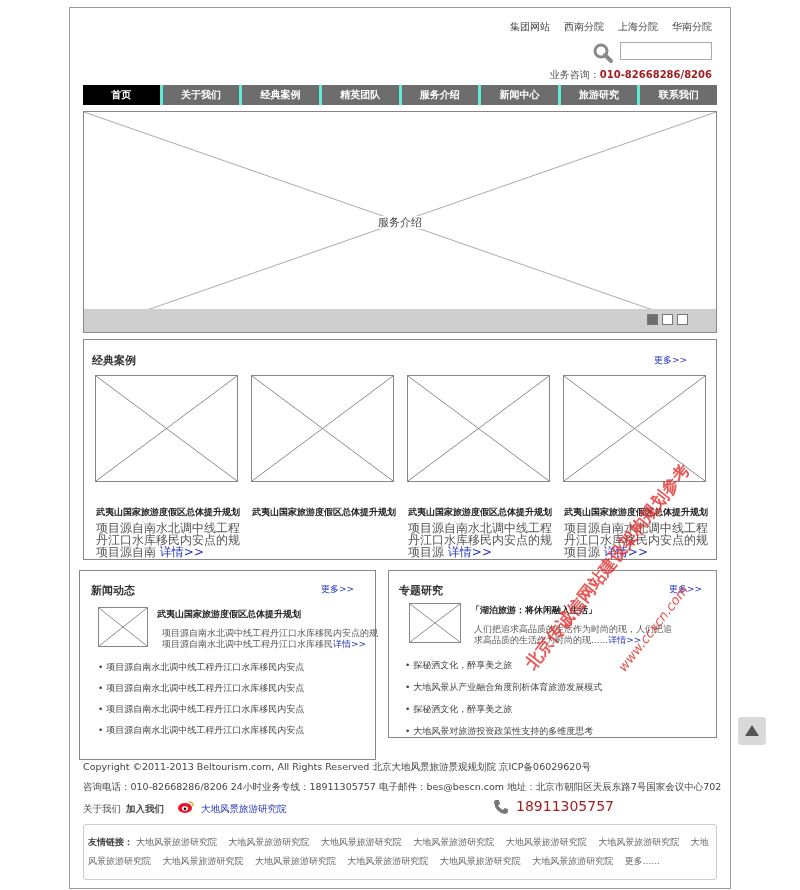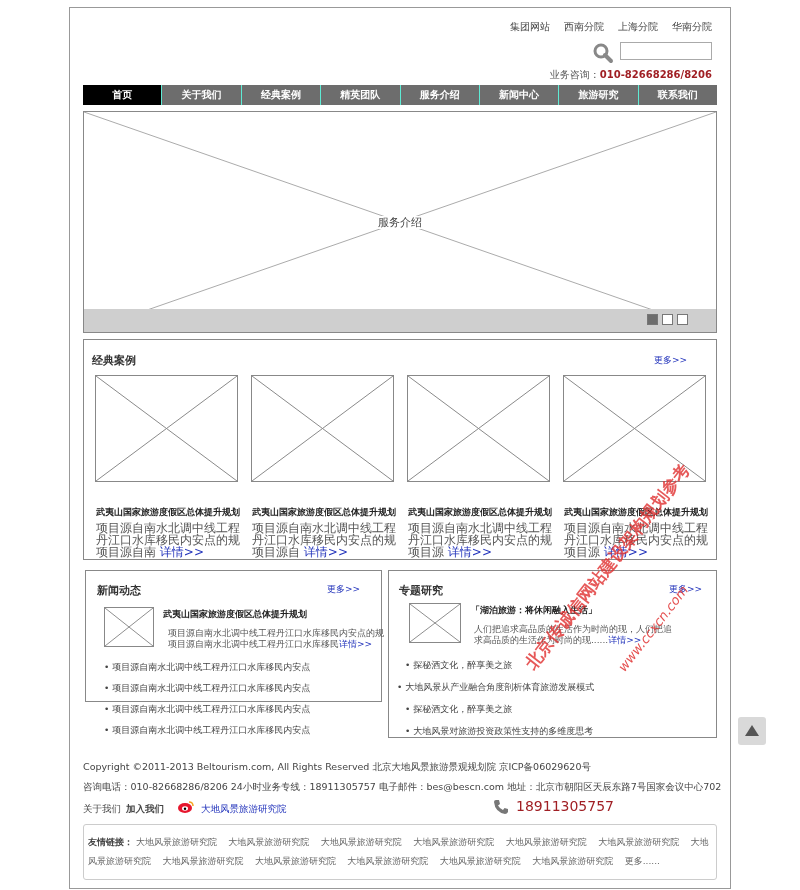--- a/index.html
+++ b/index.html
@@ -7,21 +7,21 @@
   .page { position: absolute; left: 69px; top: 7px; width: 662px; height: 882px; border: 1px solid #999; }
   .xbox { position: absolute; border: 1px solid #888; background: #fff; overflow: hidden; }
   .xbox svg { position: absolute; left: 0; top: 0; width: 100%; height: 100%; }
   .abs { position: absolute; }
   .toplinks { position: absolute; right: 18px; top: 12px; font-size: 10px; color: #444; display: flex; gap: 14px; }
   .search-icon { position: absolute; left: 522px; top: 34px; width: 22px; height: 22px; }
   .search-input { position: absolute; left: 550px; top: 34px; width: 92px; height: 18px; border: 1px solid #aaa; background: #fff; }
   .consult { position: absolute; right: 18px; top: 60px; font-size: 10px; color: #555; }
   .consult b { color: #a01f24; font-weight: bold; }
   .nav { position: absolute; left: 13px; top: 77px; width: 634px; height: 20px; display: flex; background: #6d6d6d; }
-  .nav div { flex: 1; color: #fff; font-size: 10px; font-weight: bold; text-align: center; line-height: 20px; border-right: 1px solid #5eead4; }
+  .nav div { flex: 1; color: #fff; font-size: 10px; font-weight: bold; text-align: center; line-height: 20px; border-right: 3px solid #5eead4; }
   .nav div.active { background: #000; }
   .banner { left: 13px; top: 103px; width: 634px; height: 222px; }
   .banner-label { position: absolute; left: 0; width: 100%; top: 103px; text-align: center; font-size: 11px; color: #444; }
   .banner-bar { position: absolute; left: 0; bottom: 0; width: 100%; height: 23px; background: #cfcfcf; }
   .banner-bar .cap { position: absolute; left: 40px; top: 5px; font-size: 11px; font-weight: bold; color: #333; }
   .dots { position: absolute; right: 28px; top: 5px; display: flex; gap: 4px; }
   .dots span { width: 11px; height: 11px; border: 1px solid #777; background: #fff; }
   .dots span.on { background: #6d6d6d; }
   .panel { position: absolute; border: 1px solid #888; background: #fff; }
   .ptitle { position: absolute; font-size: 11px; font-weight: bold; color: #333; }
@@ -111,28 +111,27 @@
     <div class="xbox" style="left:479px;top:35px;width:143px;height:107px;">
         <svg viewBox="0 0 143 107" preserveAspectRatio="none">
           <line x1="0" y1="0" x2="143" y2="107" stroke="#888"></line>
           <line x1="143" y1="0" x2="0" y2="107" stroke="#888"></line>
         </svg>
       </div>
 
     <div class="case-title" style="left:12px;top:166px;">武夷山国家旅游度假区总体提升规划</div>
     <div class="case-desc" style="left:12px;top:182px;"><span>项目源自南水北调中线工程丹江口水库移民内安点的规项目源自南</span> <span class="link">详情&gt;&gt;</span></div>
     <div class="case-title" style="left:168px;top:166px;">武夷山国家旅游度假区总体提升规划</div>
-    <div class="case-desc" style="left:168px;top:182px;"><span>项目源自南水北调中线工程丹江口水库移民内安点的规项目源自</span> <span class="link">详情&gt;&gt;</span></div>
     <div class="case-title" style="left:324px;top:166px;">武夷山国家旅游度假区总体提升规划</div>
     <div class="case-desc" style="left:324px;top:182px;"><span>项目源自南水北调中线工程丹江口水库移民内安点的规项目源</span> <span class="link">详情&gt;&gt;</span></div>
     <div class="case-title" style="left:480px;top:166px;">武夷山国家旅游度假区总体提升规划</div>
     <div class="case-desc" style="left:480px;top:182px;"><span>项目源自南水北调中线工程丹江口水库移民内安点的规项目源</span> <span class="link">详情&gt;&gt;</span></div>
   </div>
 
-  <div class="panel" style="left:15px;top:562px;width:297px;height:132px;text-decoration:underline;">
+  <div class="panel" style="left:9px;top:562px;width:297px;height:190px;text-decoration:underline;">
     <div class="ptitle" style="left:11px;top:12px;">新闻动态</div>
     <div class="more" style="left:241px;top:12px;">更多&gt;&gt;</div>
     <div class="xbox" style="left:18px;top:36px;width:50px;height:40px;">
         <svg viewBox="0 0 50 40" preserveAspectRatio="none">
           <line x1="0" y1="0" x2="50" y2="40" stroke="#888"></line>
           <line x1="50" y1="0" x2="0" y2="40" stroke="#888"></line>
         </svg>
       </div>
     <div class="case-title" style="left:77px;top:37px;">武夷山国家旅游度假区总体提升规划</div>
     <div class="bul" style="left:82px;top:56px;color:#555;">项目源自南水北调中线工程丹江口水库移民内安点的规</div>
@@ -149,21 +148,21 @@
     <div class="xbox" style="left:20px;top:32px;width:52px;height:40px;">
         <svg viewBox="0 0 52 40" preserveAspectRatio="none">
           <line x1="0" y1="0" x2="52" y2="40" stroke="#888"></line>
           <line x1="52" y1="0" x2="0" y2="40" stroke="#888"></line>
         </svg>
       </div>
     <div class="case-title" style="left:82px;top:33px;">「湖泊旅游：将休闲融入生活」</div>
     <div class="bul" style="left:85px;top:52px;color:#555;">人们把追求高品质的生活作为时尚的现，人们把追</div>
     <div class="bul" style="left:85px;top:63px;color:#555;"><span>求高品质的生活作为时尚的现......</span><span class="link">详情&gt;&gt;</span></div>
     <div class="bul" style="left:16px;top:88px;">• 探秘酒文化，醉享美之旅</div>
-    <div class="bul" style="left:8px;top:110px;">• 大地风景从产业融合角度剖析体育旅游发展模式</div>
+    <div class="bul" style="left:16px;top:110px;">• 大地风景从产业融合角度剖析体育旅游发展模式</div>
     <div class="bul" style="left:16px;top:132px;">• 探秘酒文化，醉享美之旅</div>
     <div class="bul" style="left:16px;top:154px;">• 大地风景对旅游投资政策性支持的多维度思考</div>
   </div>
 
   <div class="foot" style="left:13px;top:753px;">Copyright ©2011-2013 Beltourism.com, All Rights Reserved    北京大地风景旅游景观规划院    京ICP备06029620号</div>
   <div class="foot" style="left:13px;top:773px;">咨询电话：010-82668286/8206  24小时业务专线：18911305757  电子邮件：bes@bescn.com  地址：北京市朝阳区天辰东路7号国家会议中心702</div>
   <div class="foot" style="left:13px;top:795px;">关于我们</div>
   <div class="foot" style="left:56px;top:795px;font-weight:bold;">加入我们</div>
   <svg class="abs" viewBox="0 0 18 14" style="left:107px;top:792px;width:18px;height:14px;">
     <ellipse cx="8" cy="8" rx="7" ry="5" fill="#e6162d"></ellipse>

